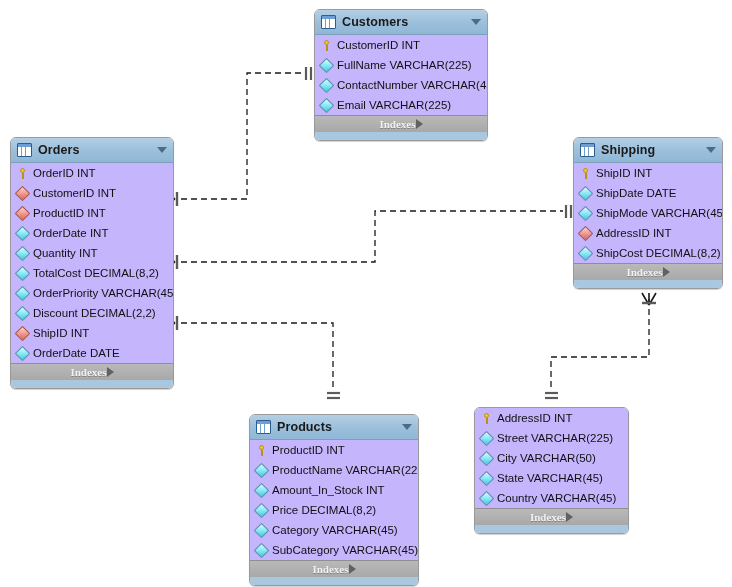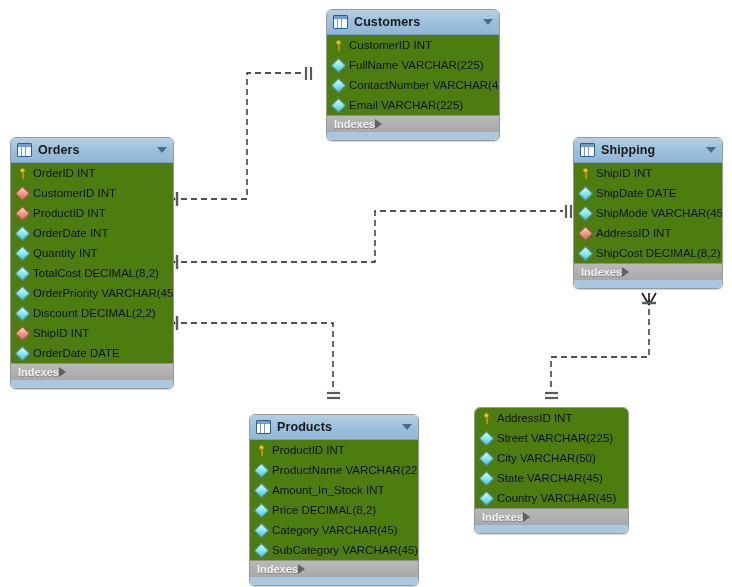--- a/index.html
+++ b/index.html
@@ -54,21 +54,21 @@
   .tbl-title{
     font-size:12.5px;font-weight:bold;color:#1a1a1a;
     white-space:nowrap;flex:1 1 auto;letter-spacing:0.1px;
   }
   .caret{
     width:0;height:0;flex:0 0 auto;
     border-left:5px solid transparent;border-right:5px solid transparent;
     border-top:6px solid #4d6b85;
     margin-left:4px;
   }
-  .col-list{background:#4d7c0f;}
+  .col-list{background:#c4b5fd;}
   .col-row{
     height:20px;display:flex;align-items:center;
     padding-left:6px;box-sizing:border-box;
     font-size:11.5px;color:#111111;white-space:nowrap;
   }
   .col-ico{width:11px;height:11px;margin-right:5px;flex:0 0 auto;position:relative;}
 
   
   .ico-pk::before{
     content:"";position:absolute;left:3px;top:0;width:5px;height:5px;
@@ -89,22 +89,22 @@
     border-radius:1px;
   }
   .ico-fk{
     border:1px solid #a35548;
     background:linear-gradient(135deg,#ffd9d1 0%,#f0938a 55%,#d9685c 100%);
   }
   .tbl-footer{
     height:17px;
     background:linear-gradient(to bottom,#b9b9b9 0%,#a8a8a8 100%);
     border-top:1px solid #8f8f8f;
-    display:flex;align-items:center;justify-content:flex-start;
-    padding:0 7px 0 7px;box-sizing:border-box;
+    display:flex;align-items:center;justify-content:center;
+    padding:0 7px 0 7px;box-sizing:border-box;font-family:Liberation Serif, serif;
   }
   .footer-label{
     font-size:11px;font-weight:bold;color:#f2f2f2;
     text-shadow:0 1px 0 rgba(0,0,0,0.25);
   }
   .footer-caret{
     width:0;height:0;
     border-top:5px solid transparent;border-bottom:5px solid transparent;
     border-left:7px solid #616161;
   }
@@ -166,21 +166,21 @@
       </g>
 
       <g>
         <path d="M649,305 L642,293 M649,305 L656,293 M649,305 L649,293"></path>
         <path d="M642,303 L656,303" stroke-width="2.4" stroke="#5a5a5a"></path>
       </g>
     </g>
   </svg>
 
   <div id="tables-layer">
-      <div class="table-box" style="left: 314px; top: 9px; width: 174px; margin-left: 12px;">
+      <div class="table-box" style="left: 314px; top: 9px; width: 174px;">
         <div class="tbl-header">
           <div class="tbl-icon"></div>
           <div class="tbl-title">Customers</div>
           <div class="caret"></div>
         </div>
         <div class="col-list">
           <div class="col-row">
             <div class="col-ico ico-pk"></div>
             <span>CustomerID INT</span>
           </div>

